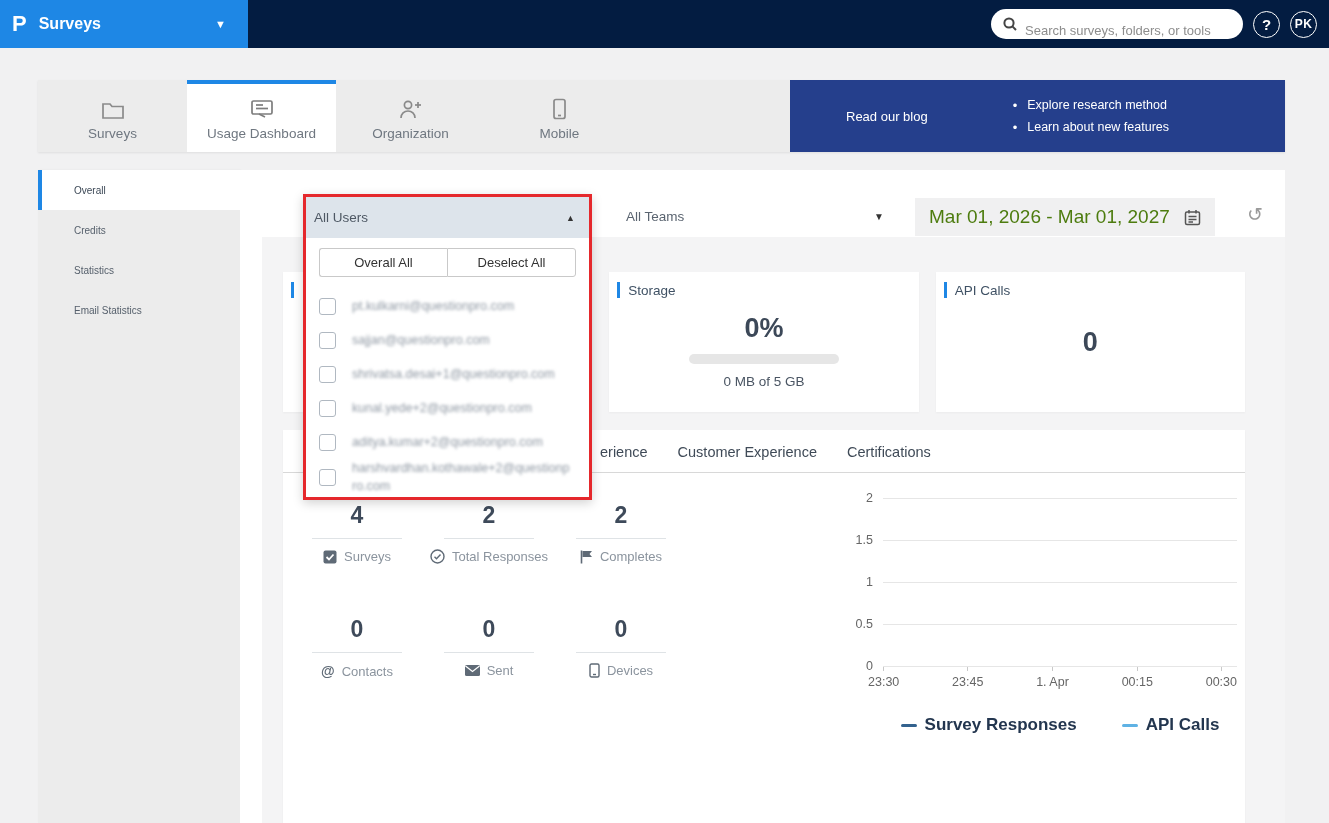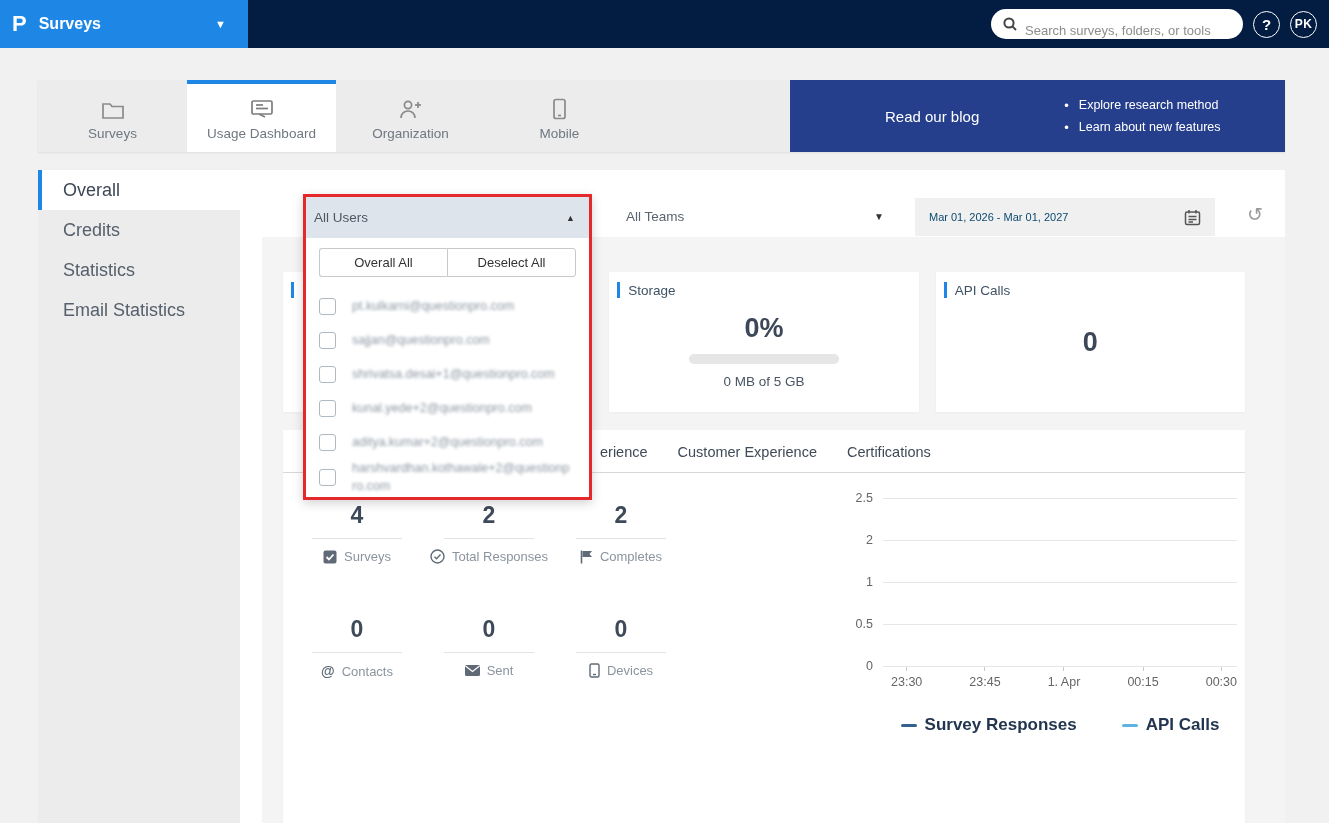--- a/index.html
+++ b/index.html
@@ -27,41 +27,41 @@
   
   .tabrow { position:absolute; left:38px; top:80px; width:1247px; height:72px; background:#ececec;
             box-shadow:0 1px 2px rgba(0,0,0,.08); display:flex; }
   .ptabs { display:flex; }
   .ptab { width:149px; height:72px; display:flex; flex-direction:column; align-items:center; justify-content:center;
           gap:6px; color:#6f7780; font-size:13.5px; cursor:pointer; border-top:4px solid transparent; }
   .ptab .picon { color:#8a8a8a; height:24px; display:flex; align-items:flex-end; }
   .ptab.active { background:#fff; border-top:4px solid #1e87e5; }
   .banner { position:absolute; right:0; top:0; width:495px; height:72px; background:#253f8c; color:#fff;
             display:flex; align-items:center; cursor:pointer; }
-  .banner-title { margin-left:95px; font-size:15px; }
+  .banner-title { margin-left:56px; font-size:13px; }
   .banner-bullets { margin-left:85px; display:flex; flex-direction:column; gap:7px; }
   .banner-bullets .b-item { font-size:12.5px; display:flex; gap:10px; align-items:center; }
   .banner-bullets .dot { font-size:13px; }
 
   
   .sidebar { position:absolute; left:38px; top:170px; width:202px; bottom:0; background:#ececec;
              box-shadow:1px 0 2px rgba(0,0,0,.06); }
-  .side-item { height:40px; display:flex; align-items:center; padding-left:21px; font-size:18px; color:#56606c;
+  .side-item { height:40px; display:flex; align-items:center; padding-left:32px; font-size:10px; color:#56606c;
                cursor:pointer; border-left:4px solid transparent; }
   .side-item.active { background:#fff; border-left:4px solid #1e87e5; color:#3c4856; }
 
   
   .main { position:absolute; left:240px; top:170px; width:1045px; bottom:0; background:#fff; }
   .filters { position:relative; height:67px; }
   .teams-select { position:absolute; left:370px; top:26px; width:286px; height:41px; display:flex; align-items:center;
                   justify-content:space-between; padding:0 12px 0 16px; font-size:13.5px; color:#5a6470; cursor:pointer; }
   .teams-select .caret { color:#333; font-size:10px; }
   .daterange { position:absolute; left:675px; top:28px; width:300px; height:38px; background:#f0f0f1;
                display:flex; align-items:center; justify-content:space-between; padding:0 14px; cursor:pointer; }
-  .daterange .dval { font-size:11px; color:#0c4a6e; }
+  .daterange .dval { font-size:19px; color:#4d7c0f; }
   .reset-btn { position:absolute; left:1007px; top:33px; font-size:19px; color:#9a9a9a; cursor:pointer;
                transform:scaleX(-1); }
 
   .content { position:absolute; left:22px; right:0; top:67px; bottom:0; background:#f4f4f5; }
 
   
   .cards { position:absolute; left:21px; top:35px; width:962px; height:140px; display:flex; gap:17px; }
   .card { background:#fff; flex:1; position:relative; box-shadow:0 1px 2px rgba(0,0,0,.04); }
   .card-title { position:absolute; left:8px; top:10px; display:flex; align-items:center; gap:8px;
                 font-size:13.5px; color:#3f5164; font-weight:500; }
@@ -86,21 +86,21 @@
   .stat .divider { width:90px; height:1px; background:#dfe3e6; margin:9px auto 10px; }
   .stat .lbl { font-size:13px; color:#8b949e; display:flex; align-items:center; justify-content:center; gap:7px; }
   .stat .sicon { color:#5f6a76; display:flex; }
 
   
   .chart { position:absolute; left:556px; top:58px; width:398px; padding-top:10px; }
   .gridrow { position:relative; height:42px; }
   .gridrow:last-child { height:0; }
   .gridrow .line { position:absolute; left:44px; right:0; top:0; height:1px; background:#e6e6e6; }
   .gridrow .ytick { position:absolute; left:0; top:-7px; width:34px; text-align:right; font-size:12.5px; color:#666; }
-  .xlabels { display:flex; justify-content:space-between; margin-left:52px; padding-top:0; }
+  .xlabels { display:flex; justify-content:space-between; margin-left:29px; padding-top:0; }
   .xtick { display:flex; flex-direction:column; align-items:center; }
   .xtick .tickmark { width:1px; height:5px; background:#c9c9c9; }
   .xtick em { font-style:normal; font-size:12.5px; color:#666; margin-top:4px; }
   .legend { display:flex; justify-content:center; gap:45px; margin-left:44px; margin-top:26px; }
   .legend-item { display:flex; align-items:center; gap:8px; cursor:pointer; }
   .legend-item .swatch { width:16px; height:3px; border-radius:2px; }
   .legend-item .lname { font-size:17px; font-weight:bold; color:#23364f; }
 
   
   .users-dd { position:absolute; left:303px; top:194px; width:289px; height:306px; z-index:50;
@@ -353,30 +353,30 @@
                 </svg>
               </span>
               <span>Devices</span>
             </div>
         </div>
       </div>
 
       <div class="chart">
         <div>
 
-            <div class="gridrow">
-              <span class="ytick">2.5</span>
-              <span class="line"></span>
-            </div>
 
             <div class="gridrow">
               <span class="ytick">2</span>
               <span class="line"></span>
             </div>
 
+            <div class="gridrow">
+              <span class="ytick">1.5</span>
+              <span class="line"></span>
+            </div>
 
             <div class="gridrow">
               <span class="ytick">1</span>
               <span class="line"></span>
             </div>
 
             <div class="gridrow">
               <span class="ytick">0.5</span>
               <span class="line"></span>
             </div>

